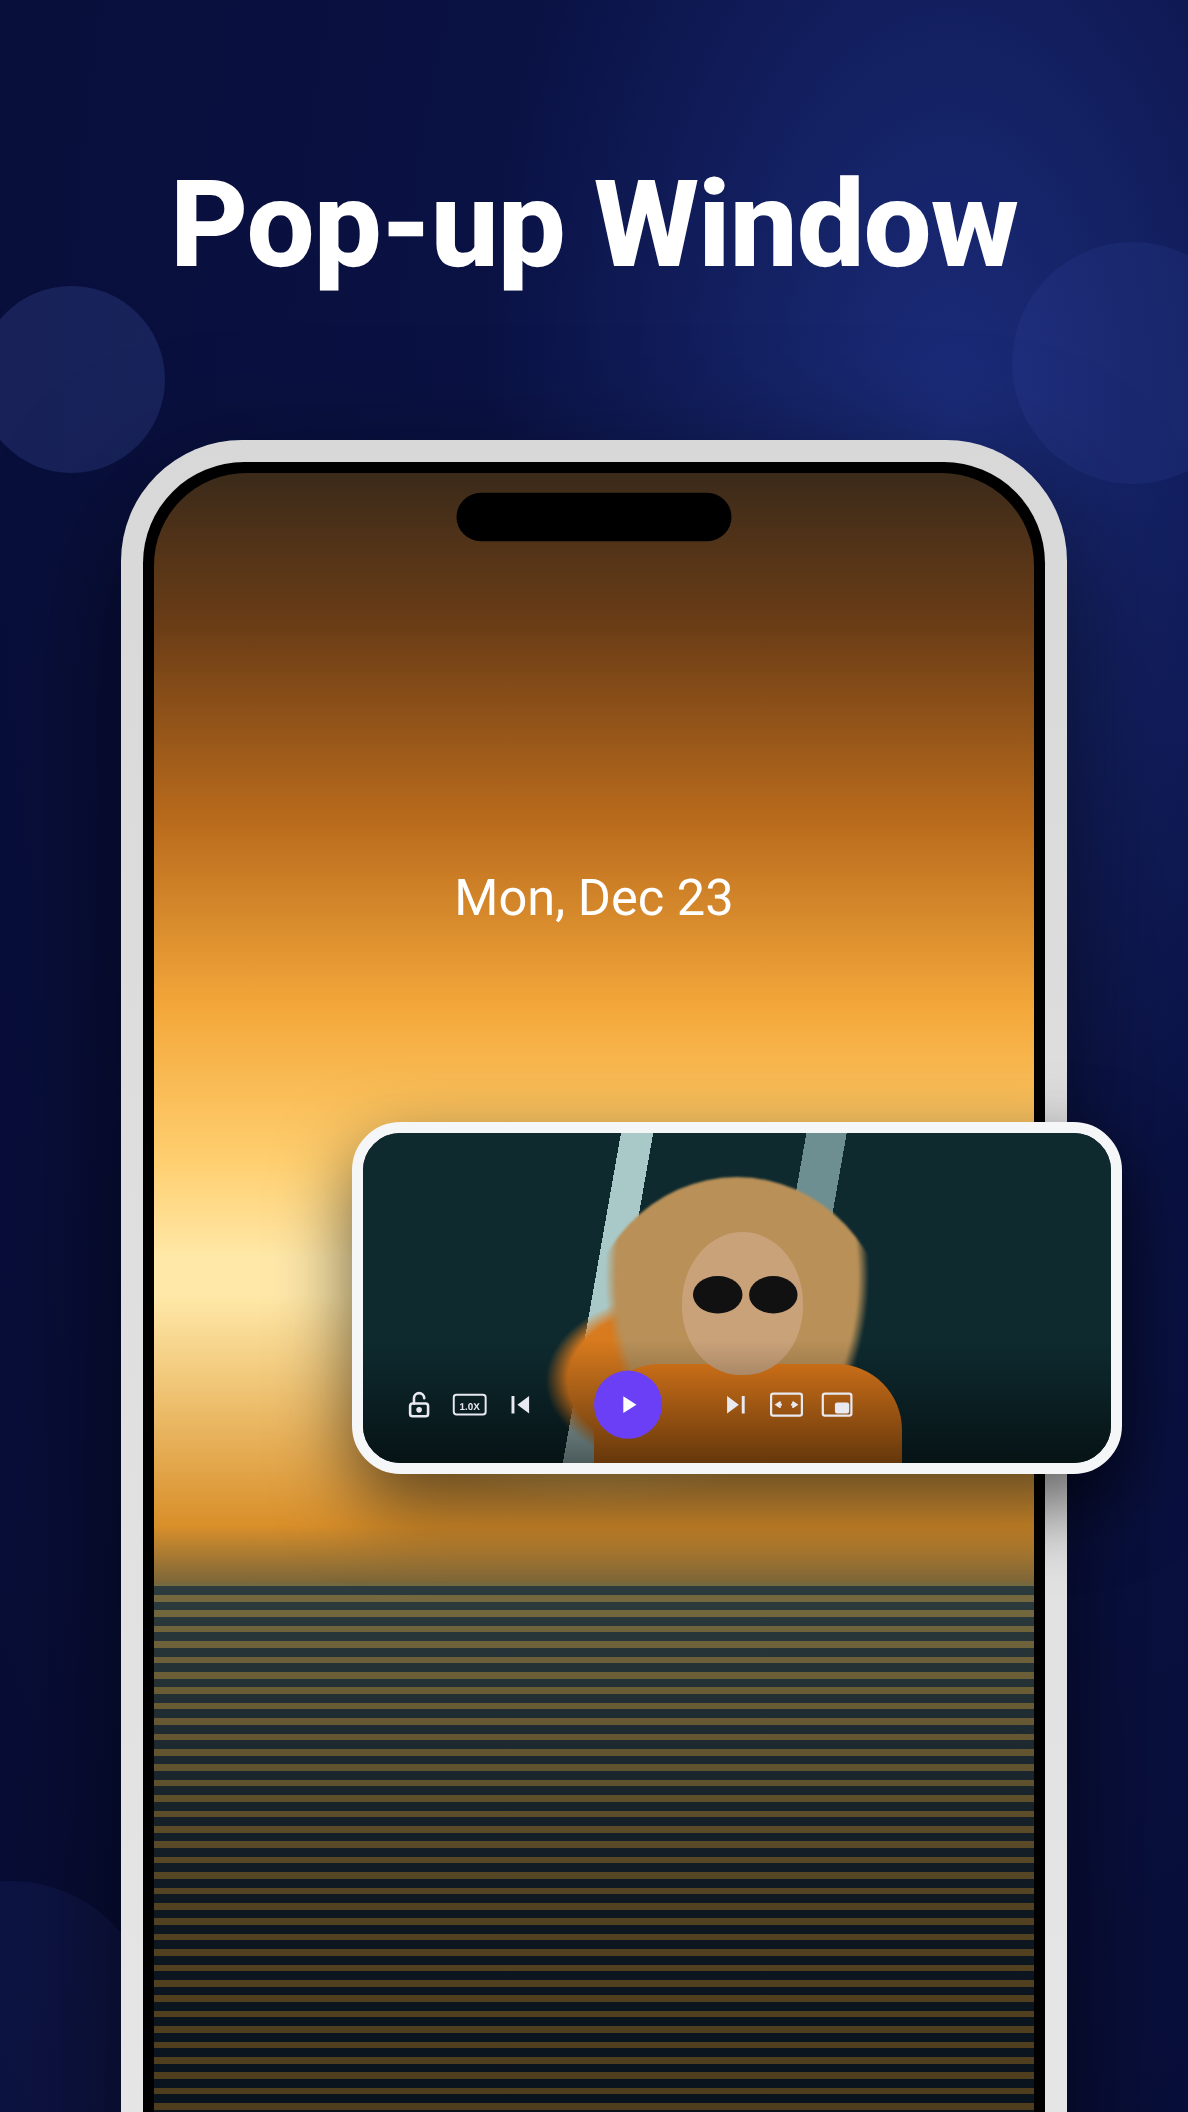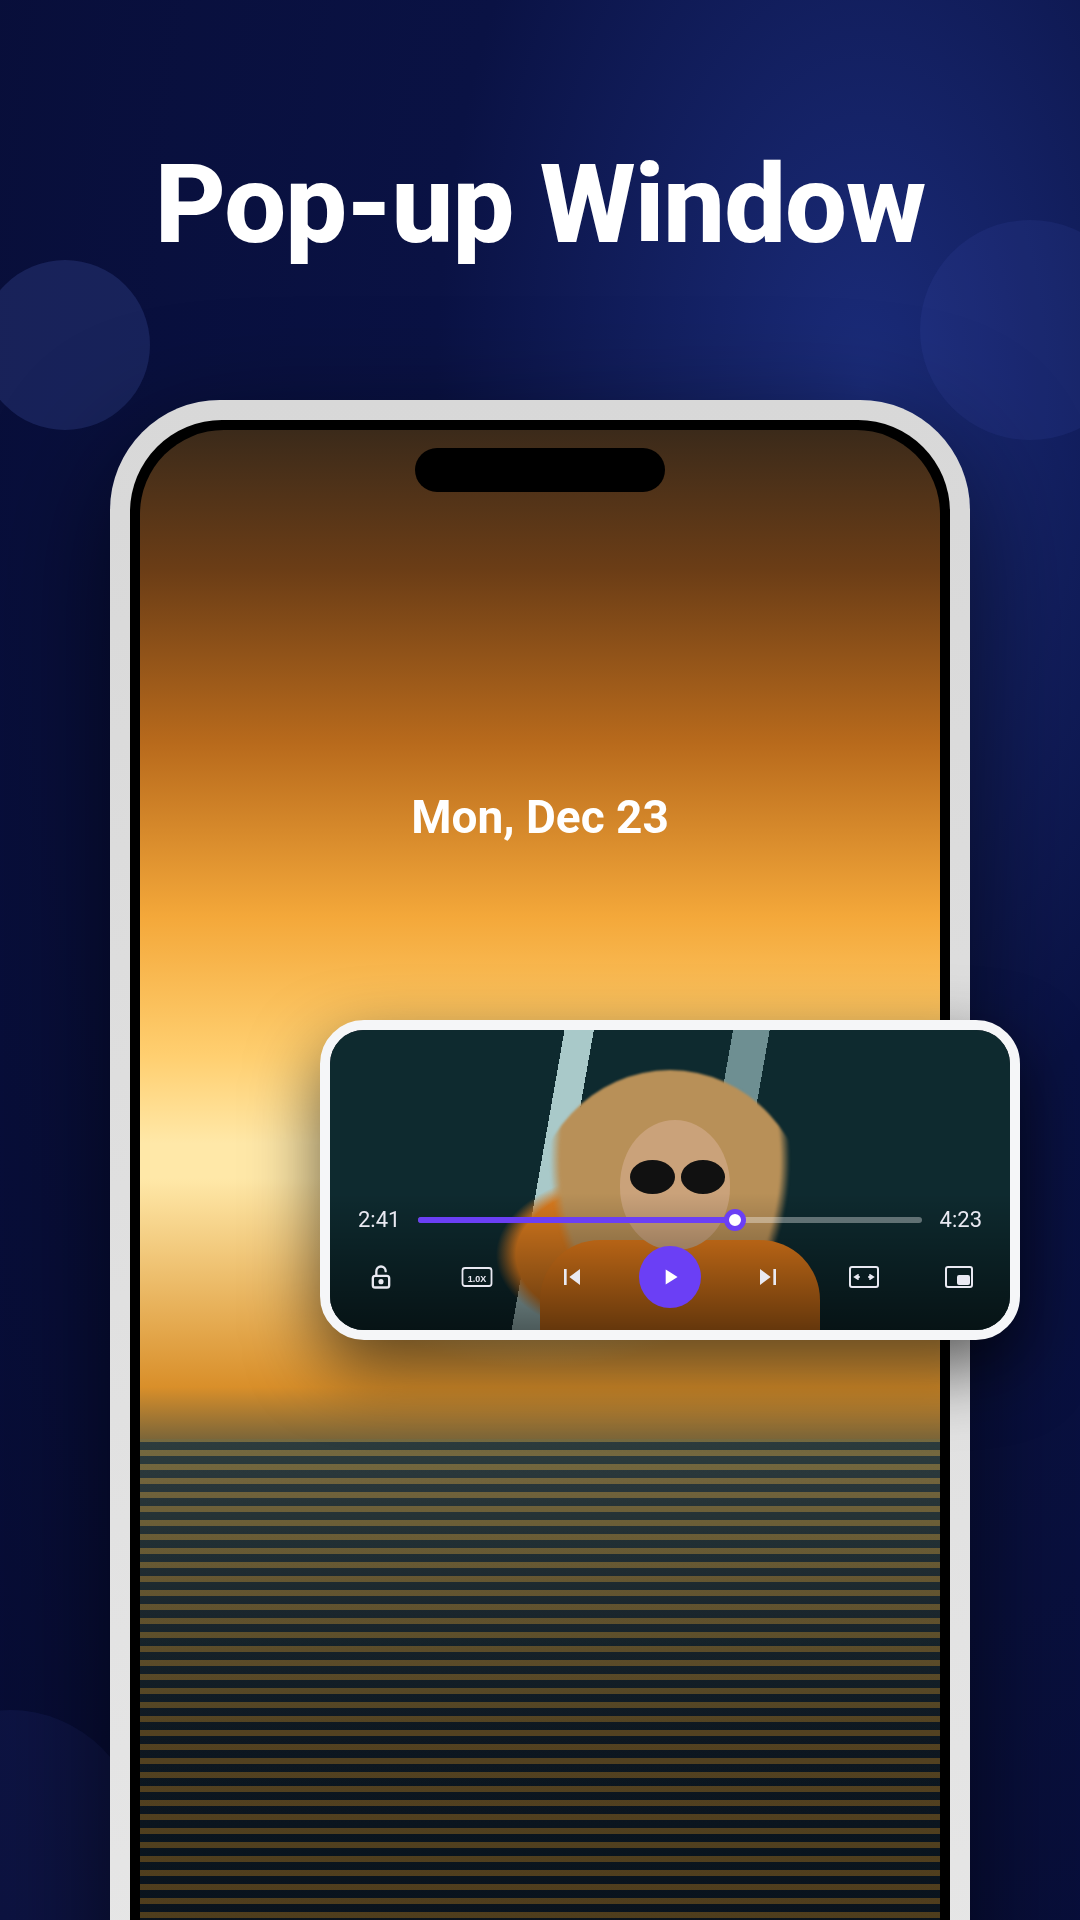--- a/index.html
+++ b/index.html
@@ -77,21 +77,21 @@
     filter: contrast(1.1);
   }
   .clock {
     position: absolute; top: 170px; left: 0; right: 0;
     text-align: center;
     font-size: 150px; font-weight: 900; letter-spacing: 2px;
   }
   .date {
     position: absolute; top: 360px; left: 0; right: 0;
     text-align: center;
-    font-size: 46px; font-weight: 700;
+    font-size: 46px; font-weight: 400;
   }
   
   .popup {
     position: absolute;
     top: 1020px; left: 320px;
     width: 700px;
     background: #141b28;
     border: 10px solid #f5f6f8;
     border-radius: 44px;
     box-shadow: 0 28px 70px rgba(0,0,0,0.6);
@@ -146,21 +146,21 @@
     width: 63%;
     background: #6b3ff5; border-radius: 3px;
   }
   .progress-thumb {
     position: absolute; top: 50%; left: 63%;
     width: 22px; height: 22px; border-radius: 50%;
     background: #fff; border: 5px solid #6b3ff5;
     transform: translate(-50%, -50%);
   }
   .buttons-row {
-    display: flex; align-items: center; justify-content: space-between;
+    display: flex; align-items: center; 
     margin-top: 14px;
   }
   .icon-btn {
     width: 46px; height: 46px; display: flex; align-items: center; justify-content: center;
     color: #e9e9f2; cursor: pointer;
   }
   .center-group {
     display: flex; align-items: center; gap: 44px;
   }
   .play-btn {
@@ -194,28 +194,20 @@
   <div class="popup-video">
     <div class="person-hair"></div>
     <div class="person-body"></div>
     <div class="person-face"></div>
     <div class="person-glasses">
         <span></span>
         <span></span>
       </div>
 
     <div class="controls">
-      <div class="progress-row">
-        <span>2:41</span>
-        <div class="progress-bar">
-          <div class="progress-fill" style="width: 63%;"></div>
-          <div class="progress-thumb" style="left: 63%;"></div>
-        </div>
-        <span>4:23</span>
-      </div>
 
       <div class="buttons-row">
         <div class="icon-btn">
           <svg width="28" height="28" viewBox="0 0 24 24" fill="none" stroke="currentColor" stroke-width="2" stroke-linecap="round" stroke-linejoin="round">
             <rect x="5" y="11" width="14" height="10" rx="2"></rect>
               <path d="M8 11V7a4 4 0 0 1 8 0"></path>
               <circle cx="12" cy="16" r="1.2" fill="currentColor"></circle>
           </svg>
         </div>
 

